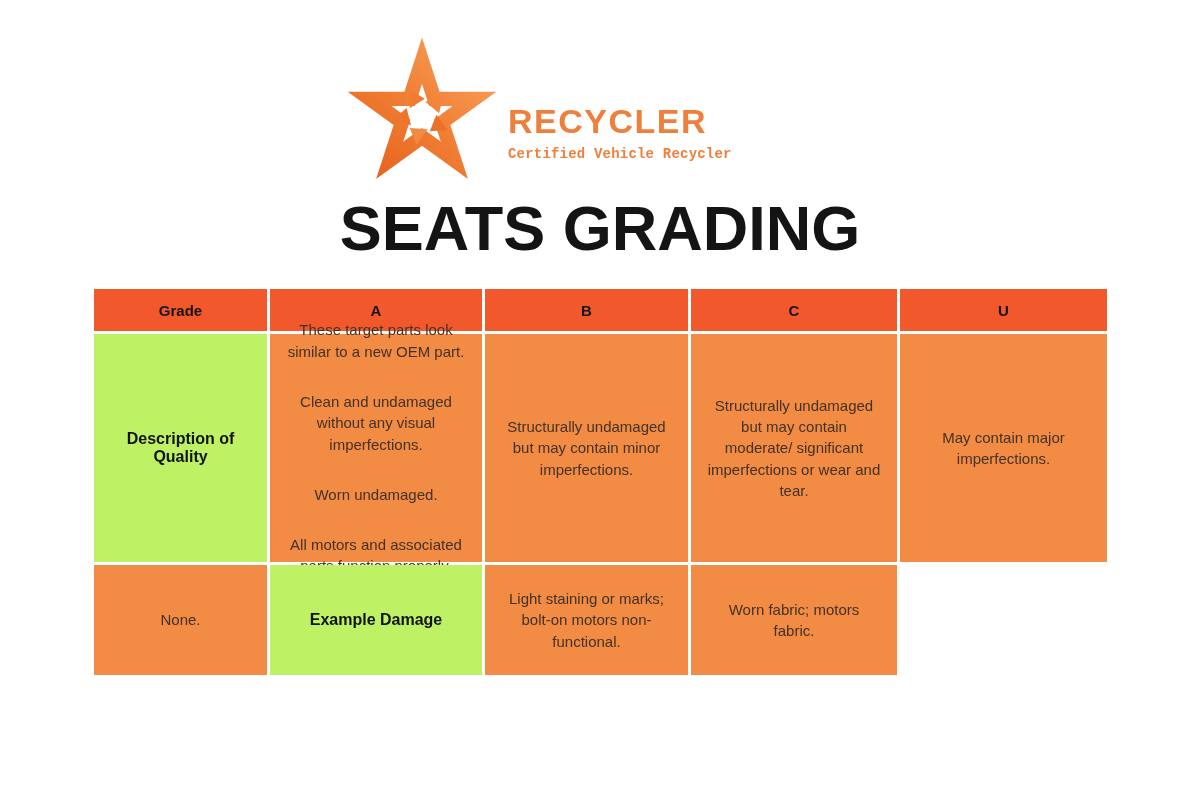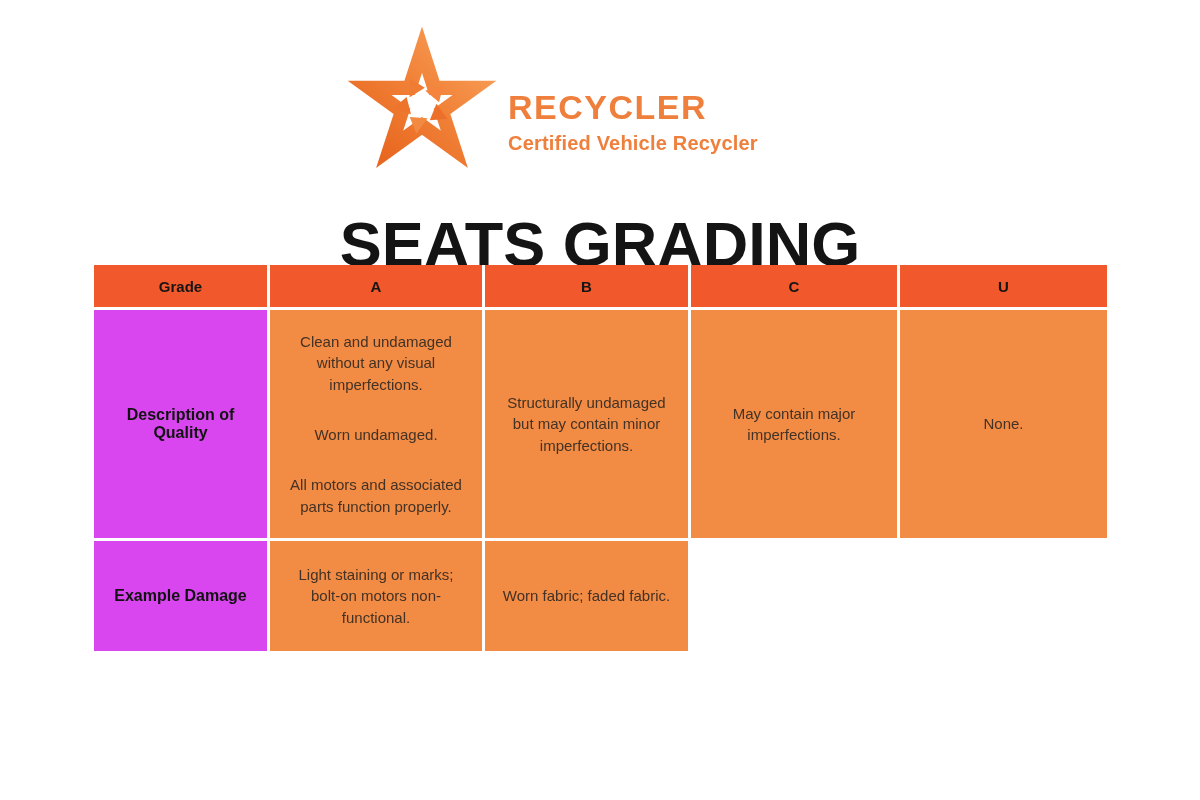--- a/index.html
+++ b/index.html
@@ -8,80 +8,81 @@
     position: relative;
     background: #ffffff;
     font-family: "Liberation Sans", sans-serif;
     overflow: hidden;
   }
 
   
   .logo {
     position: absolute;
     left: 338px;
-    top: 25px;
+    top: 36px;
     display: flex;
     align-items: center;
   }
   .logo-star { width: 168px; height: 152px; flex: 0 0 auto; }
   .logo-text { margin-left: 2px; padding-top: 38px; }
   .logo-name {
     font-size: 34px;
     font-weight: bold;
     letter-spacing: 1.5px;
     color: #ef7f3c;
     line-height: 1.0;
   }
   .logo-tagline {
     margin-top: 8px;
-    font-size: 20px;
+    font-size: 14px;
     font-weight: bold;
     color: #ef7f3c;
     letter-spacing: 0.2px;
+    font-family: Liberation Mono, monospace;
   }
 
   
   .page-title {
     position: absolute;
-    top: 208px;
+    top: 192px;
     left: 0;
     width: 100%;
     text-align: center;
     font-size: 63px;
     font-weight: bold;
     letter-spacing: 0px;
     color: #141414;
   }
 
   
   .grade-table {
     position: absolute;
     left: 94px;
-    top: 265px;
+    top: 289px;
     display: grid;
     grid-template-columns: 173px 212px 203px 206px 207px;
     grid-template-rows: 42px 228px 110px;
     gap: 3px;
     background: #ffffff;
   }
   .cell {
     display: flex;
     flex-direction: column;
     align-items: center;
     justify-content: center;
     text-align: center;
   }
   .th {
     background: #f1582b;
     color: #151515;
     font-weight: bold;
     font-size: 15px;
   }
   .row-label {
-    background: #d946ef;
+    background: #bef264;
     color: #121212;
     font-weight: bold;
     font-size: 16px;
     padding: 0 14px;
   }
   .td {
     background: #f28b43;
     color: #433225;
     font-size: 15px;
     line-height: 1.42;
@@ -124,35 +125,39 @@
 <div class="grade-table">
 
   <div class="cell th">Grade</div>
   <div class="cell th">A</div>
   <div class="cell th">B</div>
   <div class="cell th">C</div>
   <div class="cell th">U</div>
 
   <div class="cell row-label">Description of Quality</div>
   <div class="cell td">
+    <p>These target parts look similar to a new OEM part.</p>
     <p>Clean and undamaged without any visual imperfections.</p>
     <p>Worn undamaged.</p>
     <p>All motors and associated parts function properly.</p>
   </div>
   <div class="cell td">
     <p>Structurally undamaged but may contain minor imperfections.</p>
+  </div>
+  <div class="cell td">
+    <p>Structurally undamaged but may contain moderate/ significant imperfections or wear and tear.</p>
   </div>
   <div class="cell td">
     <p>May contain major imperfections.</p>
   </div>
 
   <div class="cell td">
     <p>None.</p>
   </div>
   <div class="cell row-label">Example Damage</div>
   <div class="cell td">
     <p>Light staining or marks; bolt-on motors non-functional.</p>
   </div>
   <div class="cell td">
-    <p>Worn fabric; faded fabric.</p>
+    <p>Worn fabric; motors fabric.</p>
   </div>
 
 </div>
 
 </body></html>

